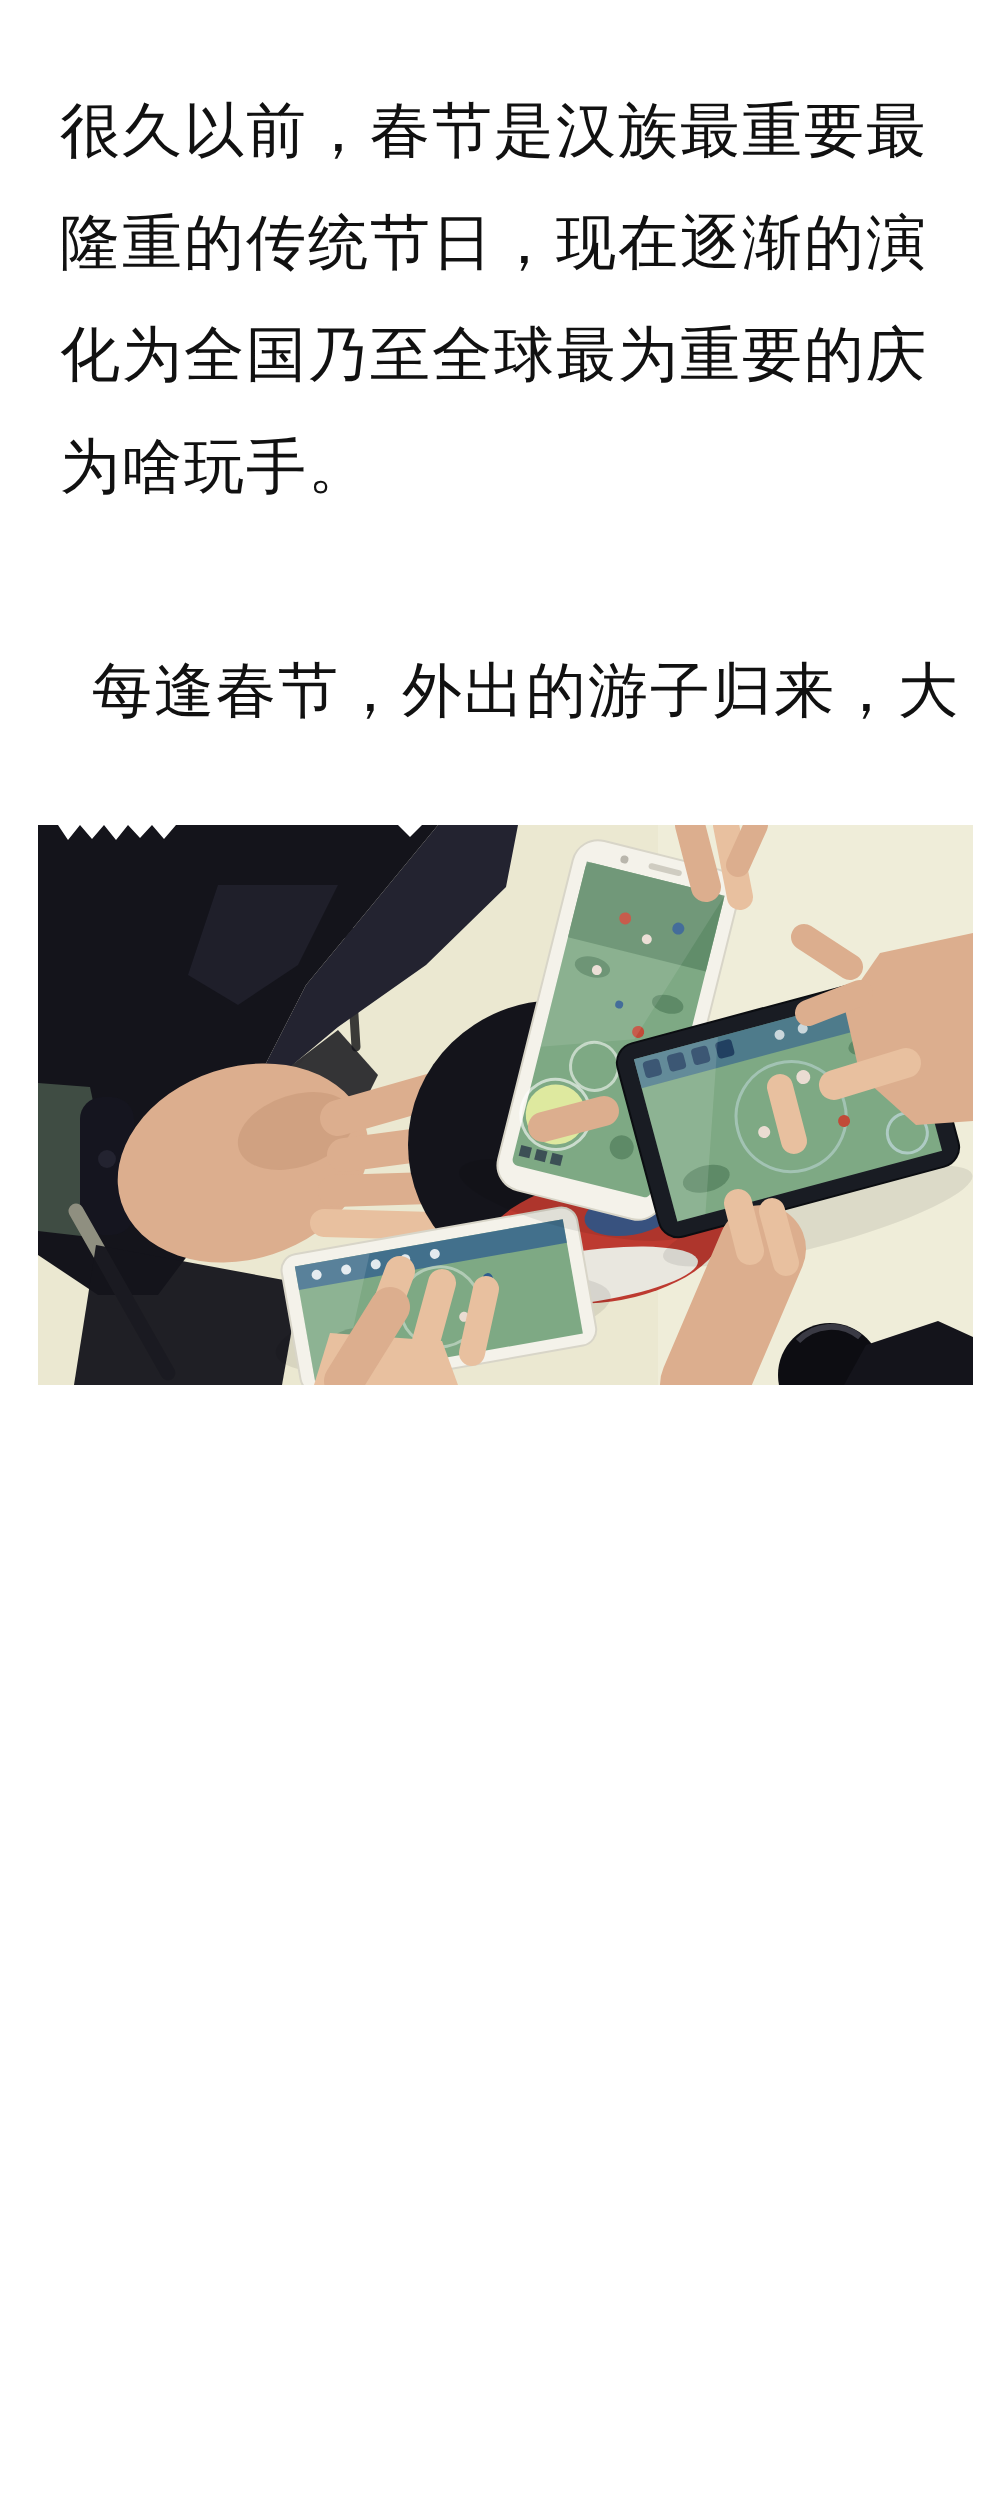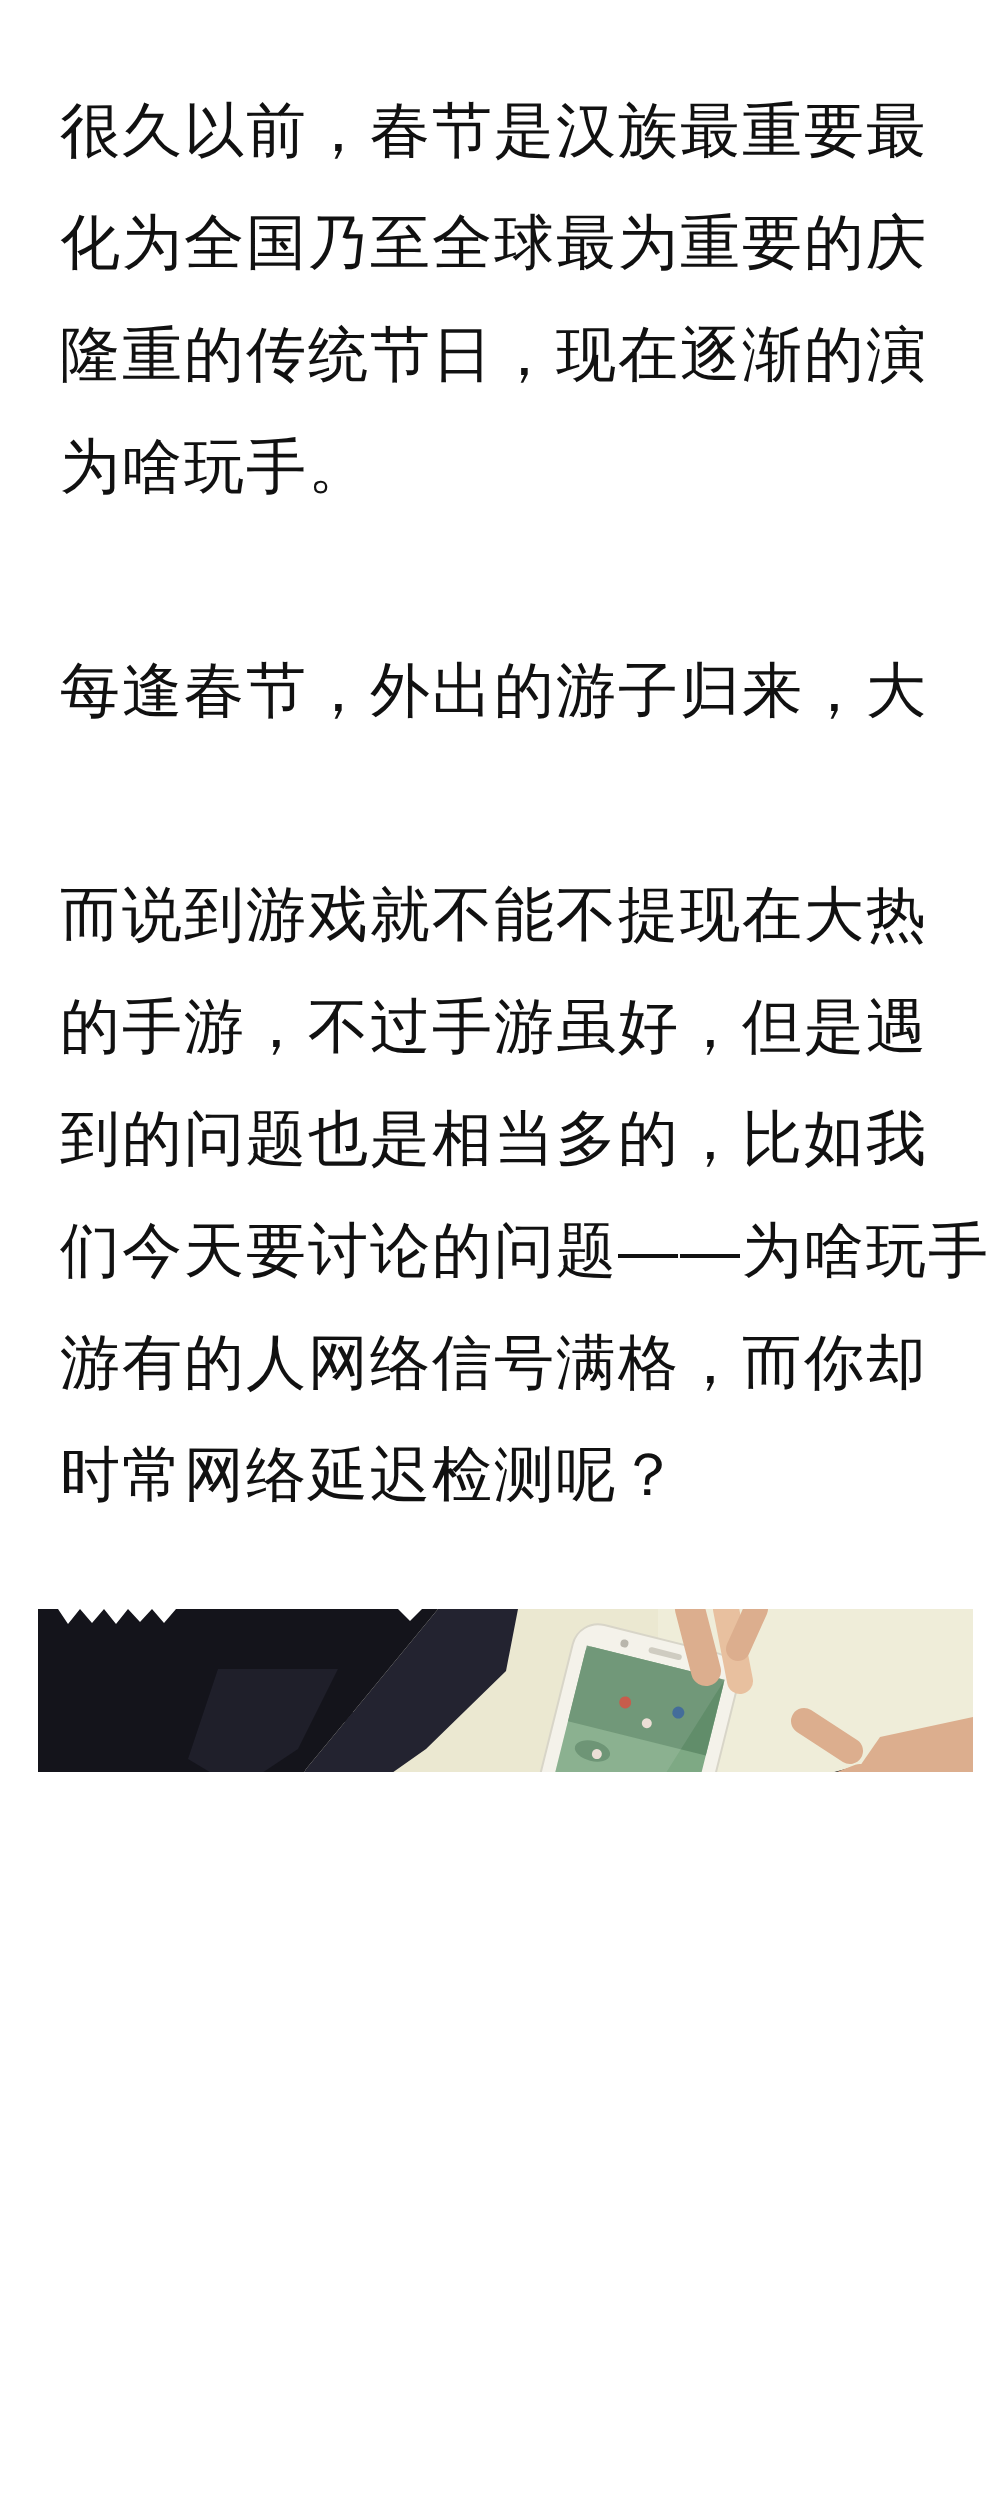--- a/index.html
+++ b/index.html
@@ -17,21 +17,21 @@
   }
   html,body{margin:0;padding:0;}
   body{background:var(--page-bg);}
   .page{
     position:relative; width:1000px; height:1772px; overflow:hidden;
     background:var(--page-bg);
     font-family:"Liberation Sans","DejaVu Sans",sans-serif;
   }
   .article{ padding:75px 40px 0 60px; }
   .para{ margin:0; }
-  .para + .para{ margin-top:112px; }
+  .para + .para{ margin-top:112px;text-align:right; }
   .line{
     height:112px; line-height:112px; font-size:60px; letter-spacing:2px;
     color:var(--text); white-space:nowrap; font-weight:400;
   }
   .photo-wrap{ margin:78px 27px 0 38px; width:935px; height:560px; }
   .photo-wrap svg{ display:block; }
   
   .f-floor{fill:var(--floor);} .f-floor-light{fill:var(--floor-light);}
   .f-cloth{fill:var(--cloth-dark);} .f-fold{fill:var(--cloth-fold);}
   .f-sleeve{fill:var(--sleeve-green);} .f-band{fill:var(--band-black);}
@@ -55,34 +55,26 @@
   .shadow{fill:#000;opacity:.08;}
 </style>
 </head>
 <body>
 
 <div class="page">
 
   <div class="article">
     <div class="para">
       <div class="line">很久以前，春节是汉族最重要最</div>
+      <div class="line">隆重的传统节日，现在逐渐的演</div>
       <div class="line">化为全国乃至全球最为重要的庆</div>
-      <div class="line">隆重的传统节日，现在逐渐的演</div>
       <div class="line">为啥玩手。</div>
     </div>
     <div class="para">
       <div class="line">每逢春节，外出的游子归来，大</div>
-    </div>
-    <div class="para">
-      <div class="line">而说到游戏就不能不提现在大热</div>
-      <div class="line">的手游，不过手游虽好，但是遇</div>
-      <div class="line">到的问题也是相当多的，比如我</div>
-      <div class="line">们今天要讨论的问题——为啥玩手</div>
-      <div class="line">游有的人网络信号满格，而你却</div>
-      <div class="line">时常网络延迟检测呢？</div>
     </div>
   </div>
 
   <div class="photo-wrap">
     <svg width="935" height="560" viewBox="0 0 935 560">
 
       <g>
         <rect class="f-floor" x="0" y="0" width="935" height="560"></rect>
         <rect class="f-floor-light" x="620" y="0" width="315" height="560" opacity="0.55"></rect>
         <path d="M430,40 L250,250" stroke="#dbd8bf" stroke-width="4" fill="none"></path>

